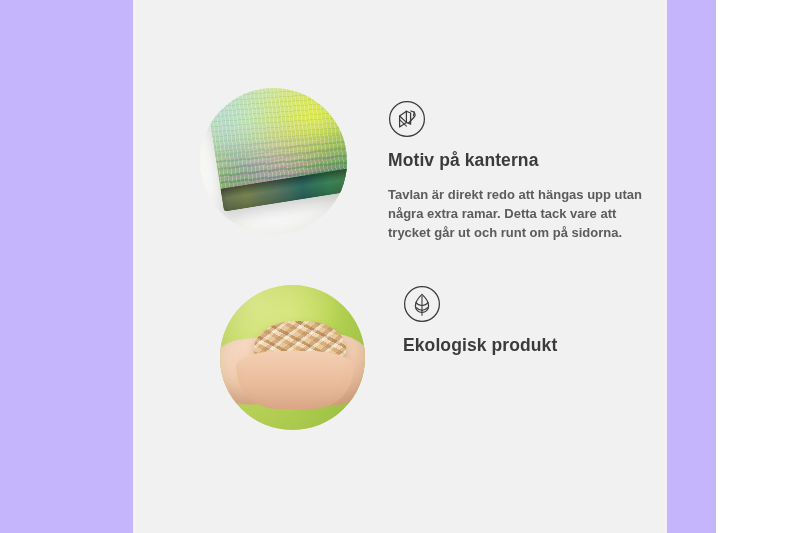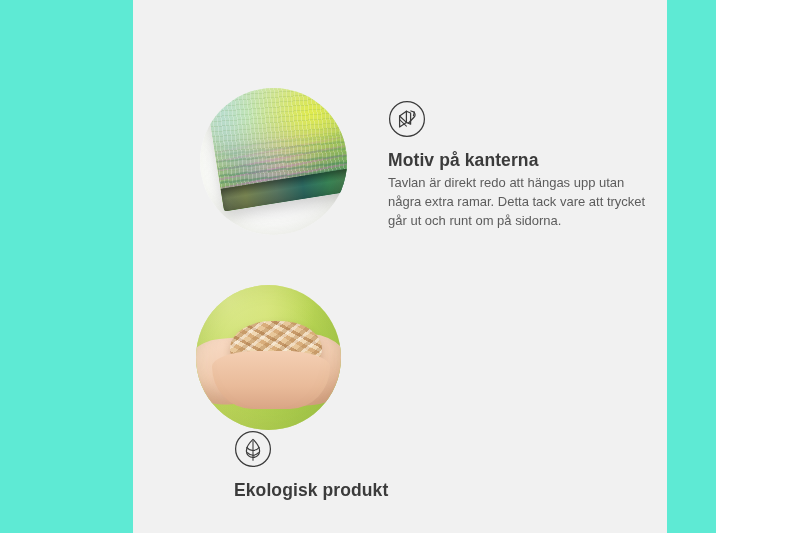--- a/index.html
+++ b/index.html
@@ -11,41 +11,41 @@
     height: 533px;
     background: #ffffff;
     font-family: "Liberation Sans", sans-serif;
     overflow: hidden;
   }
 
   .page {
     position: relative;
     width: 716px;
     height: 533px;
-    background: #5eead4;
+    background: #c4b5fd;
   }
 
   
   .panel {
     position: absolute;
     left: 133px;
     top: 0;
     width: 534px;
     height: 533px;
     background: #f1f1f1;
   }
 
   
   .feature {
     position: absolute;
     display: flex;
     align-items: flex-start;
   }
   .feature-one { left: 200px; top: 88px; }
-  .feature-two { left: 196px; top: 285px; flex-direction: column; }
+  .feature-two { left: 220px; top: 285px; }
 
   
   .photo {
     position: relative;
     width: 147px;
     height: 147px;
     border-radius: 50%;
     overflow: hidden;
     flex: 0 0 auto;
   }
@@ -206,25 +206,26 @@
 
   .feature-title {
     margin: 12px 0 0 0;
     font-size: 17.5px;
     font-weight: 600;
     color: #3b3b3b;
     letter-spacing: 0.1px;
     line-height: 1.2;
   }
   .feature-body {
-    margin: 3px 0 0 0;
+    margin: 15px 0 0 0;
     font-size: 13px;
     color: #5c5c5c;
     line-height: 1.45;
     max-width: 260px;
+    font-weight: bold;
   }
 </style>
 </head>
 <body>
 
 <div class="page">
 
   <div class="panel"></div>
 
   <div class="feature feature-one">

